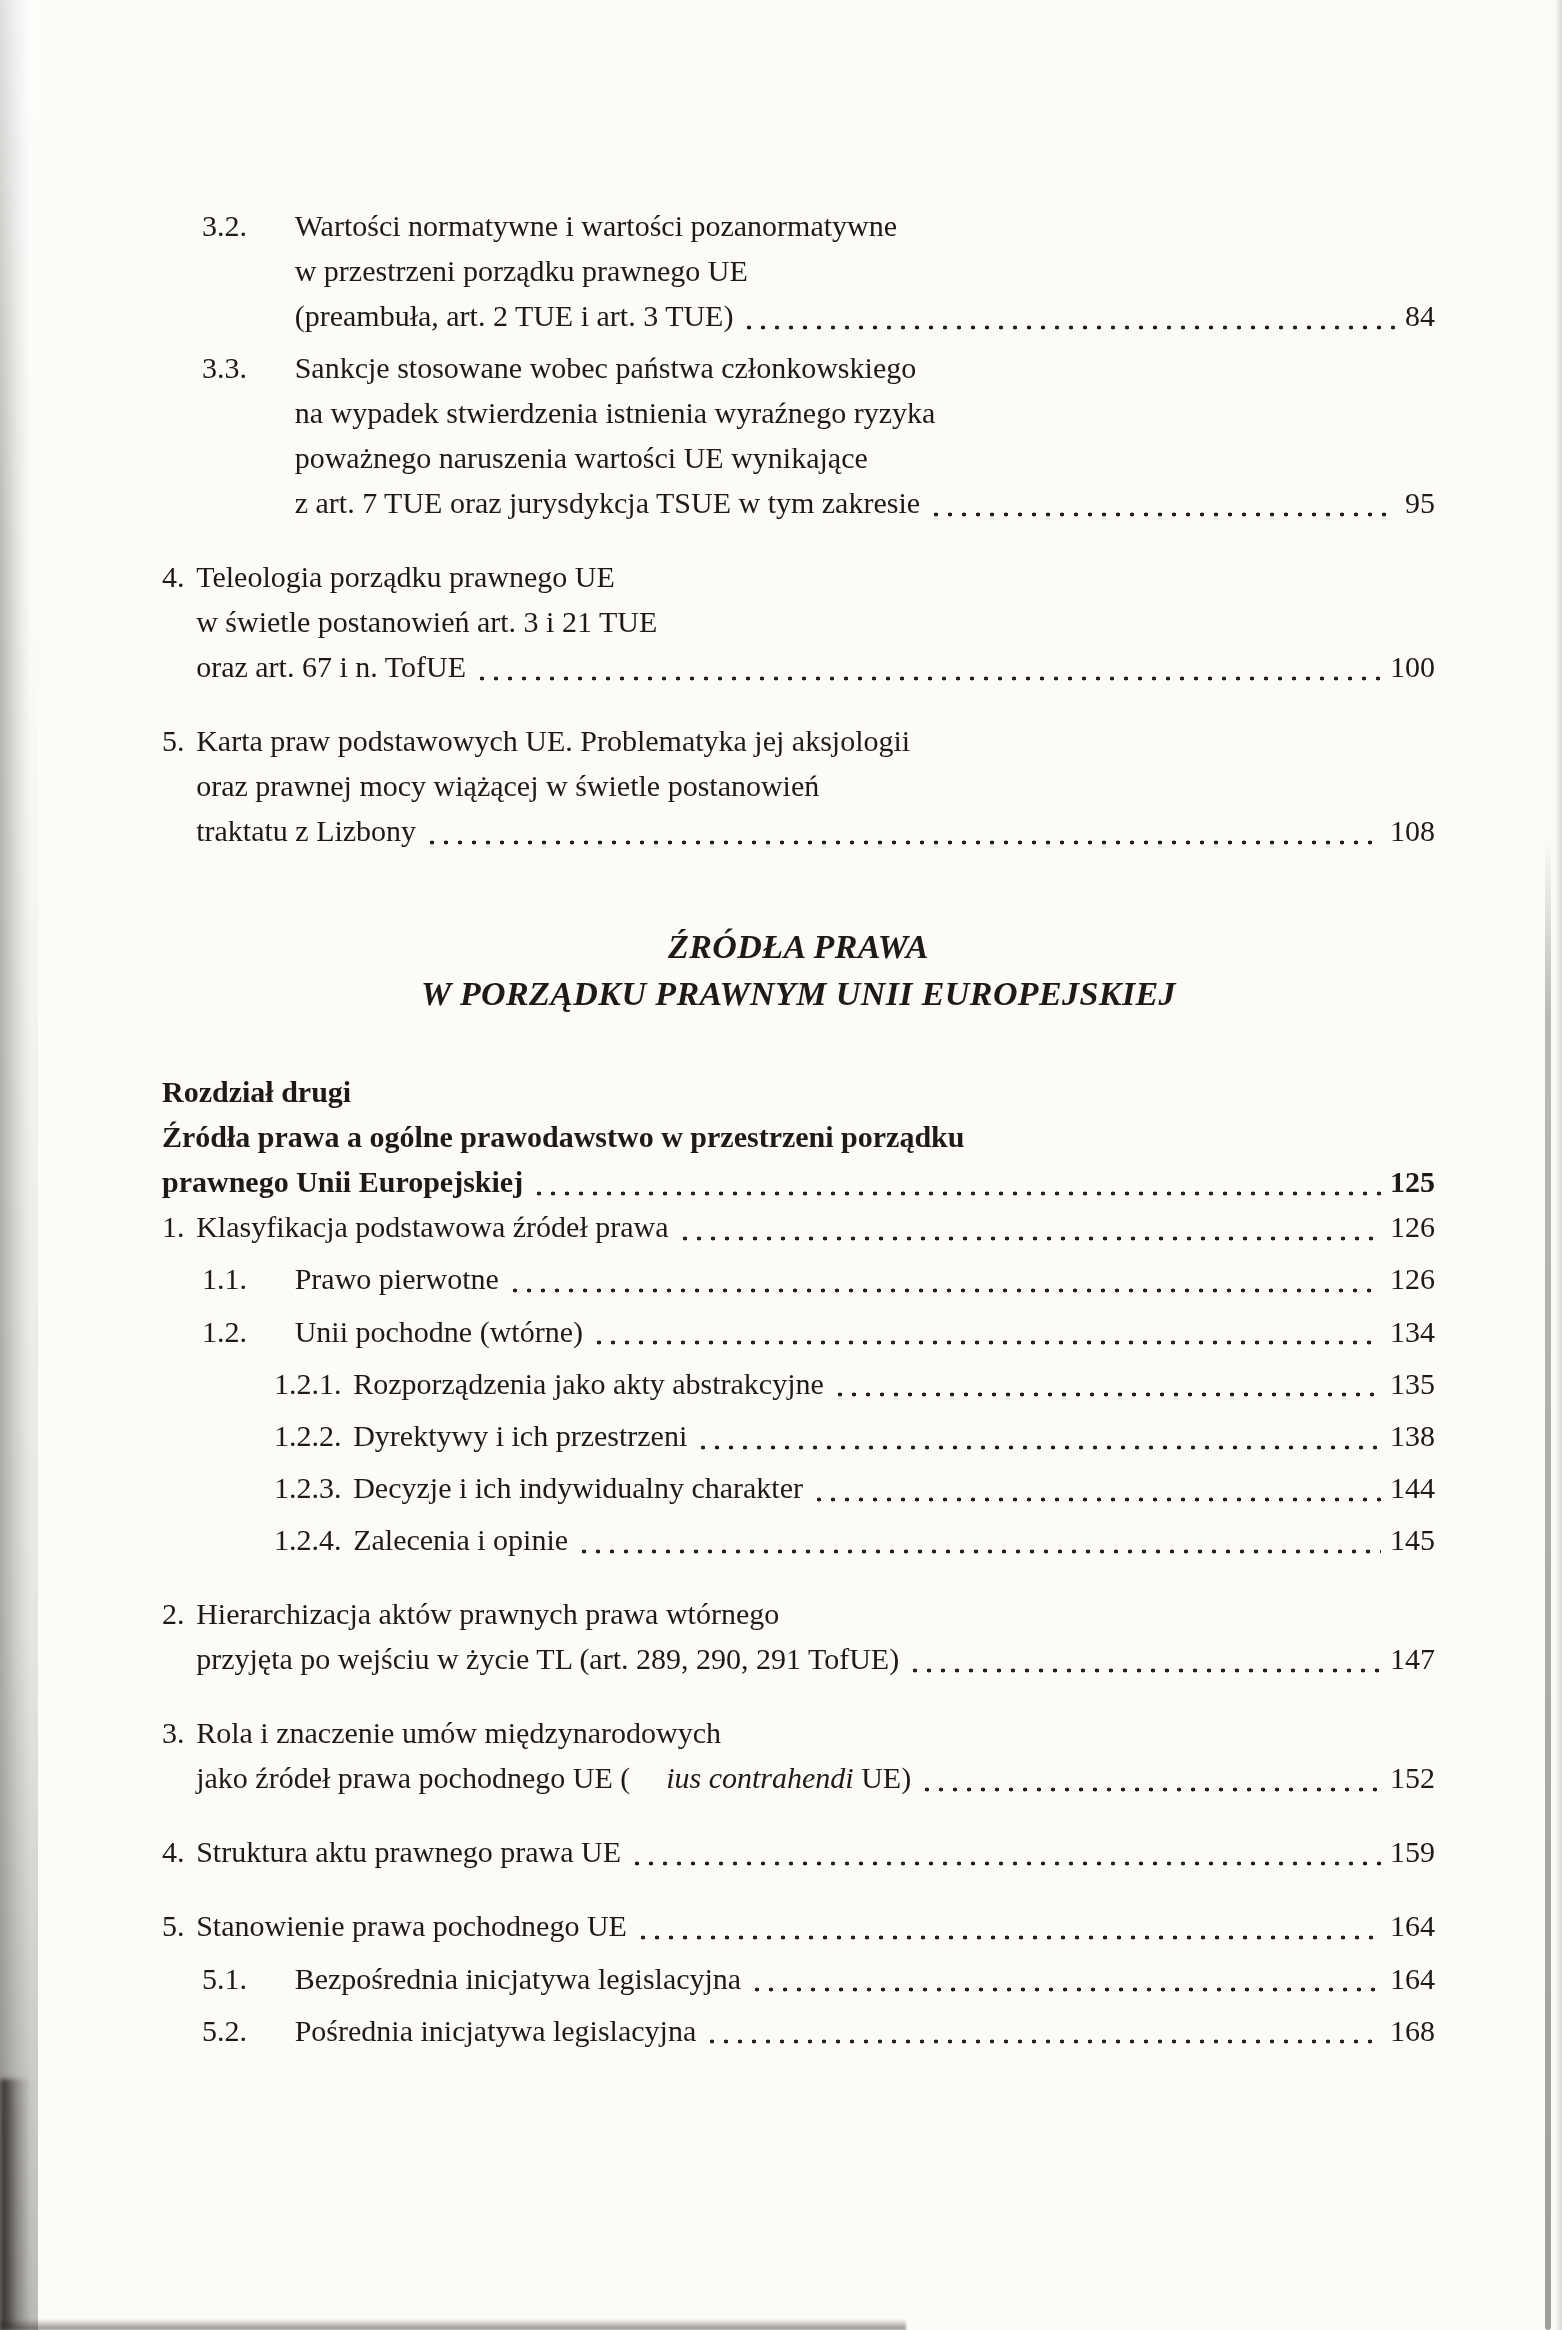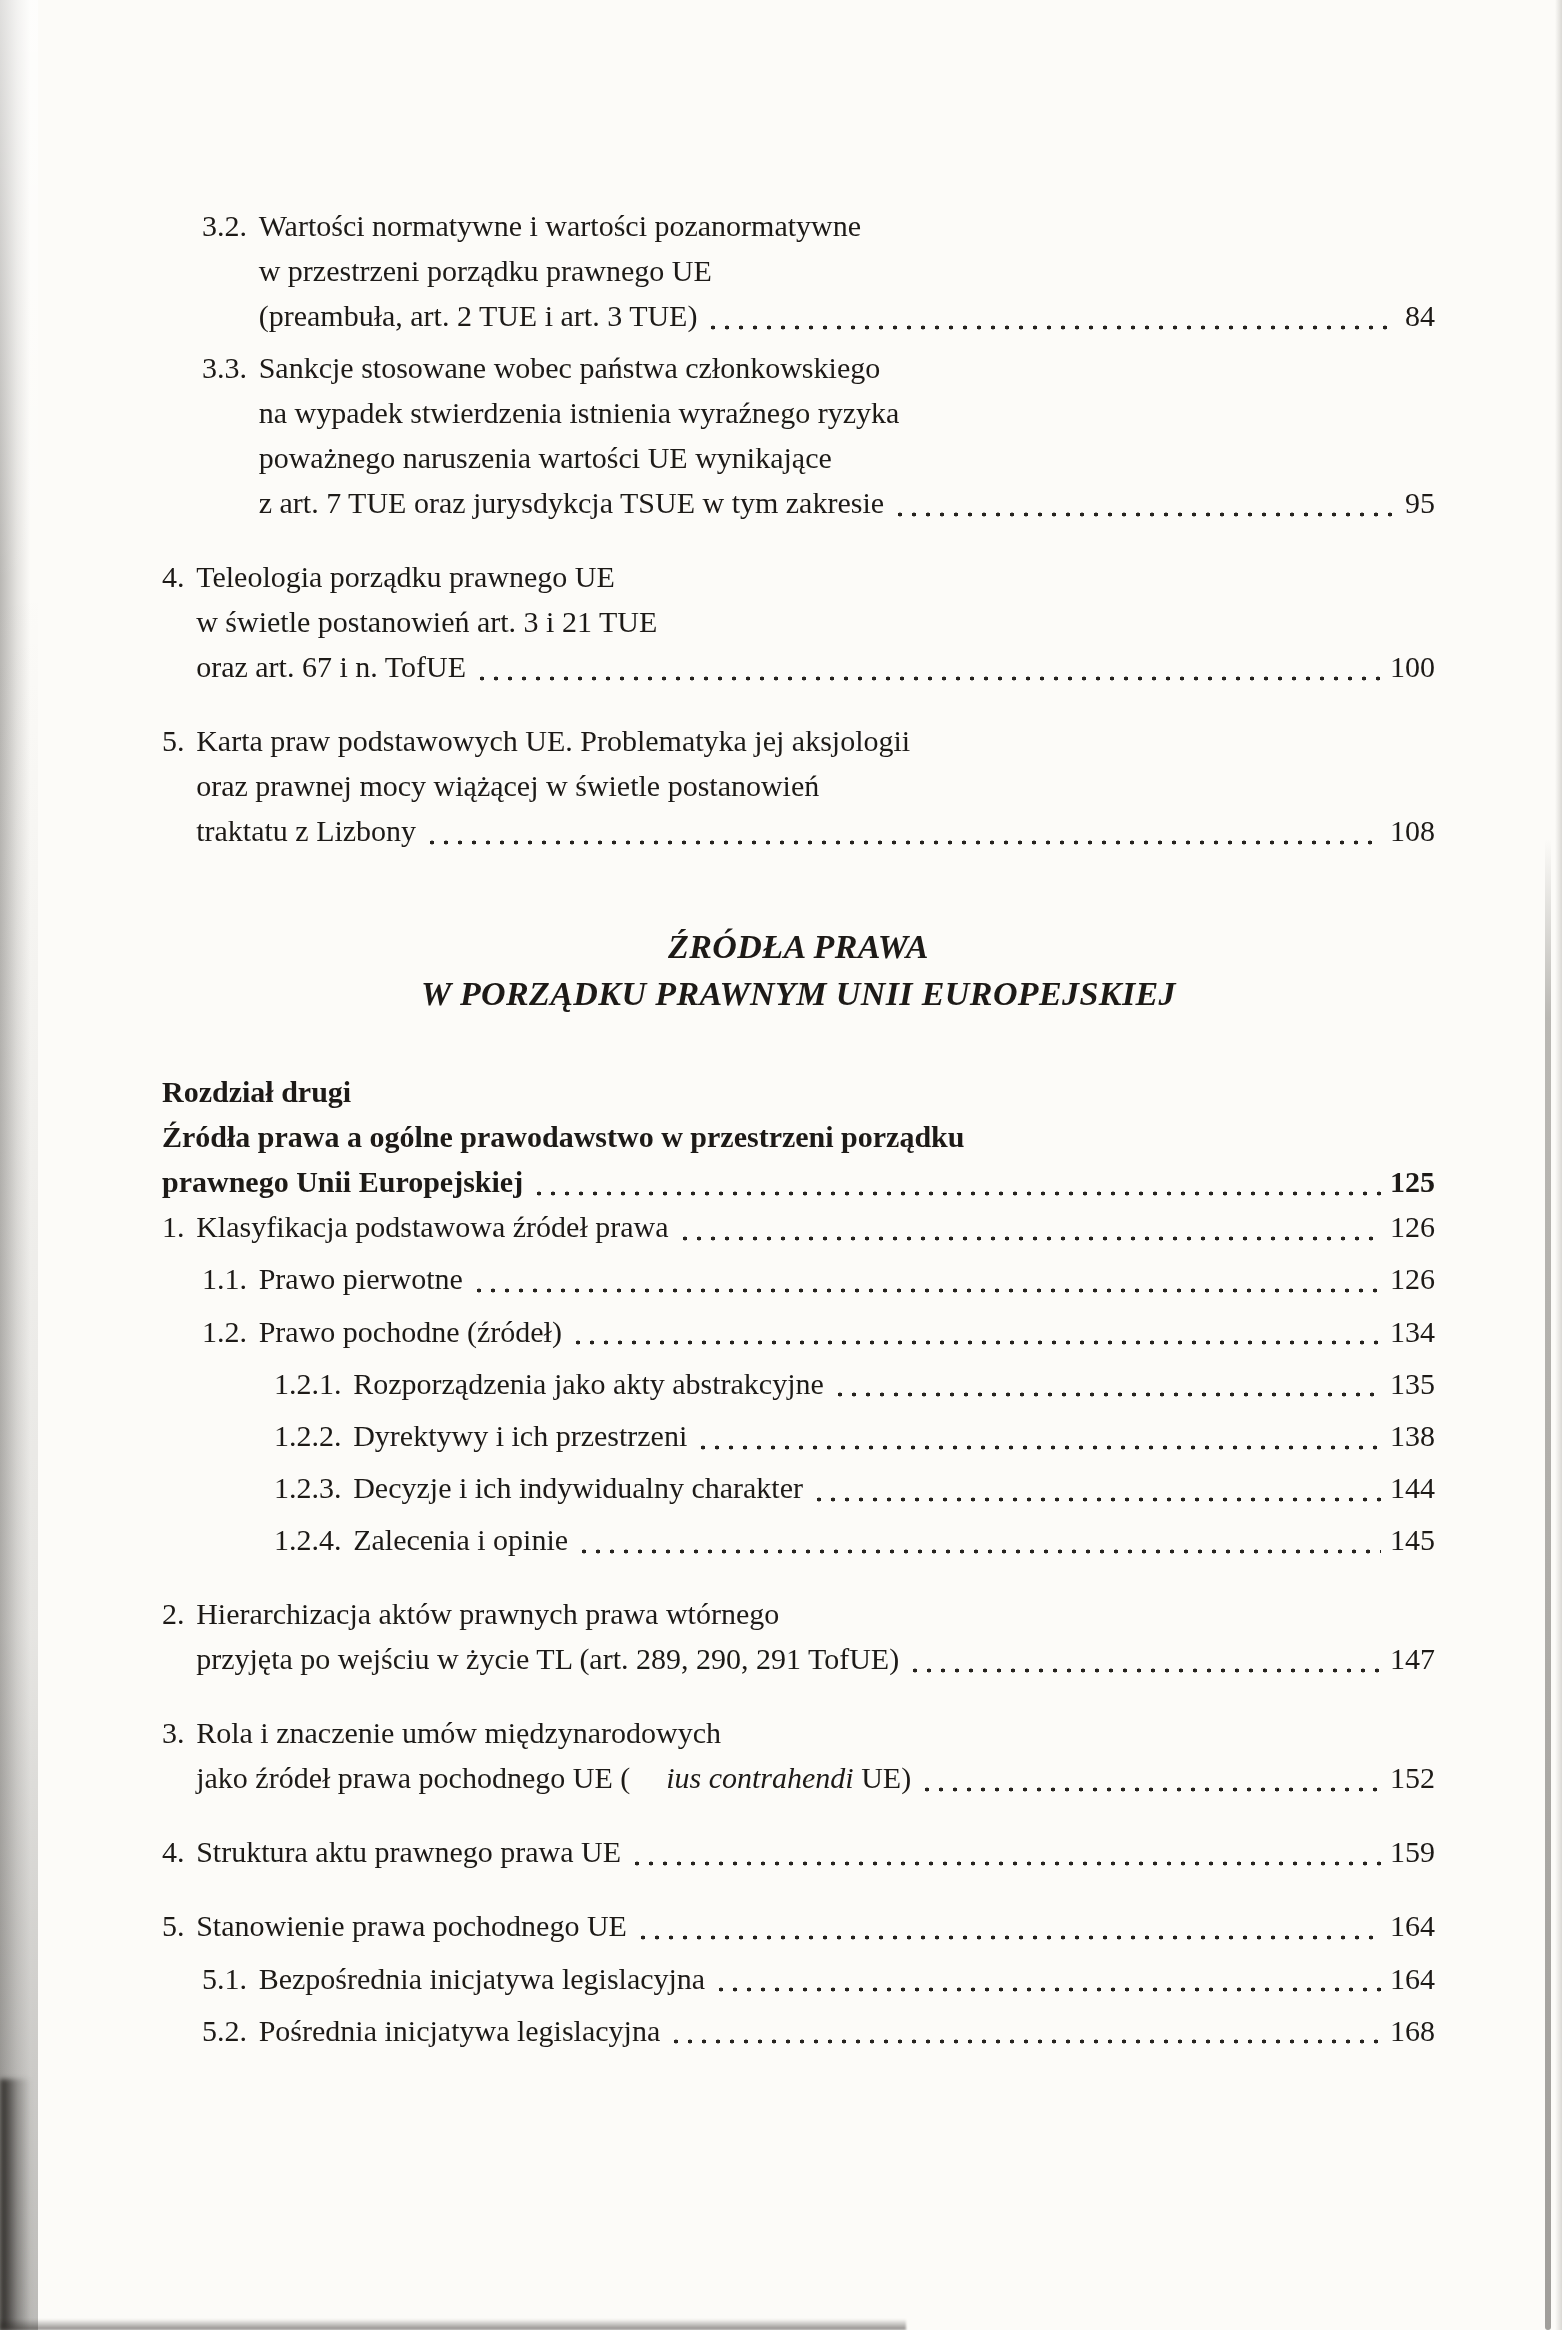--- a/index.html
+++ b/index.html
@@ -50,21 +50,21 @@
   
   .content {
     position: absolute;
     left: 162px;
     right: 127px;
     top: 203px;
   }
 
   .entry { display: flex; align-items: flex-start; margin-top: 7.2px; }
   .entry.indent-0 { padding-left: 0; margin-top: 29px; }
-  .entry.indent-1 { padding-left: 40px; }
+  .entry.indent-1 { padding-left: 40px; gap: 36px; }
   .entry.indent-2 { padding-left: 112px; align-items: flex-end; }
   .entry.first { margin-top: 0; }
 
   .entry .num { white-space: pre; margin-right: 11.7px; }
   .entry .body { flex: 1 1 auto; min-width: 0; }
 
   .lastline { display: flex; align-items: stretch; }
   .lastline .txt { white-space: nowrap; }
   .pagenum { margin-left: 9px; white-space: nowrap; }
 
@@ -191,21 +191,21 @@
               <span class="leader"></span>
               <span class="pagenum">126</span>
             </div>
           </span>
   </div>
 
   <div class="entry indent-1">
     <span class="num">1.2.</span>
     <span class="body">
             <div class="lastline">
-              <span class="txt">Prawo pochodne (źródeł)</span>
+              <span class="txt">Unii pochodne (wtórne)</span>
               <span class="leader"></span>
               <span class="pagenum">134</span>
             </div>
           </span>
   </div>
 
   <div class="entry indent-2">
     <span class="num">1.2.1.</span>
     <span class="body">
             <div class="lastline">

